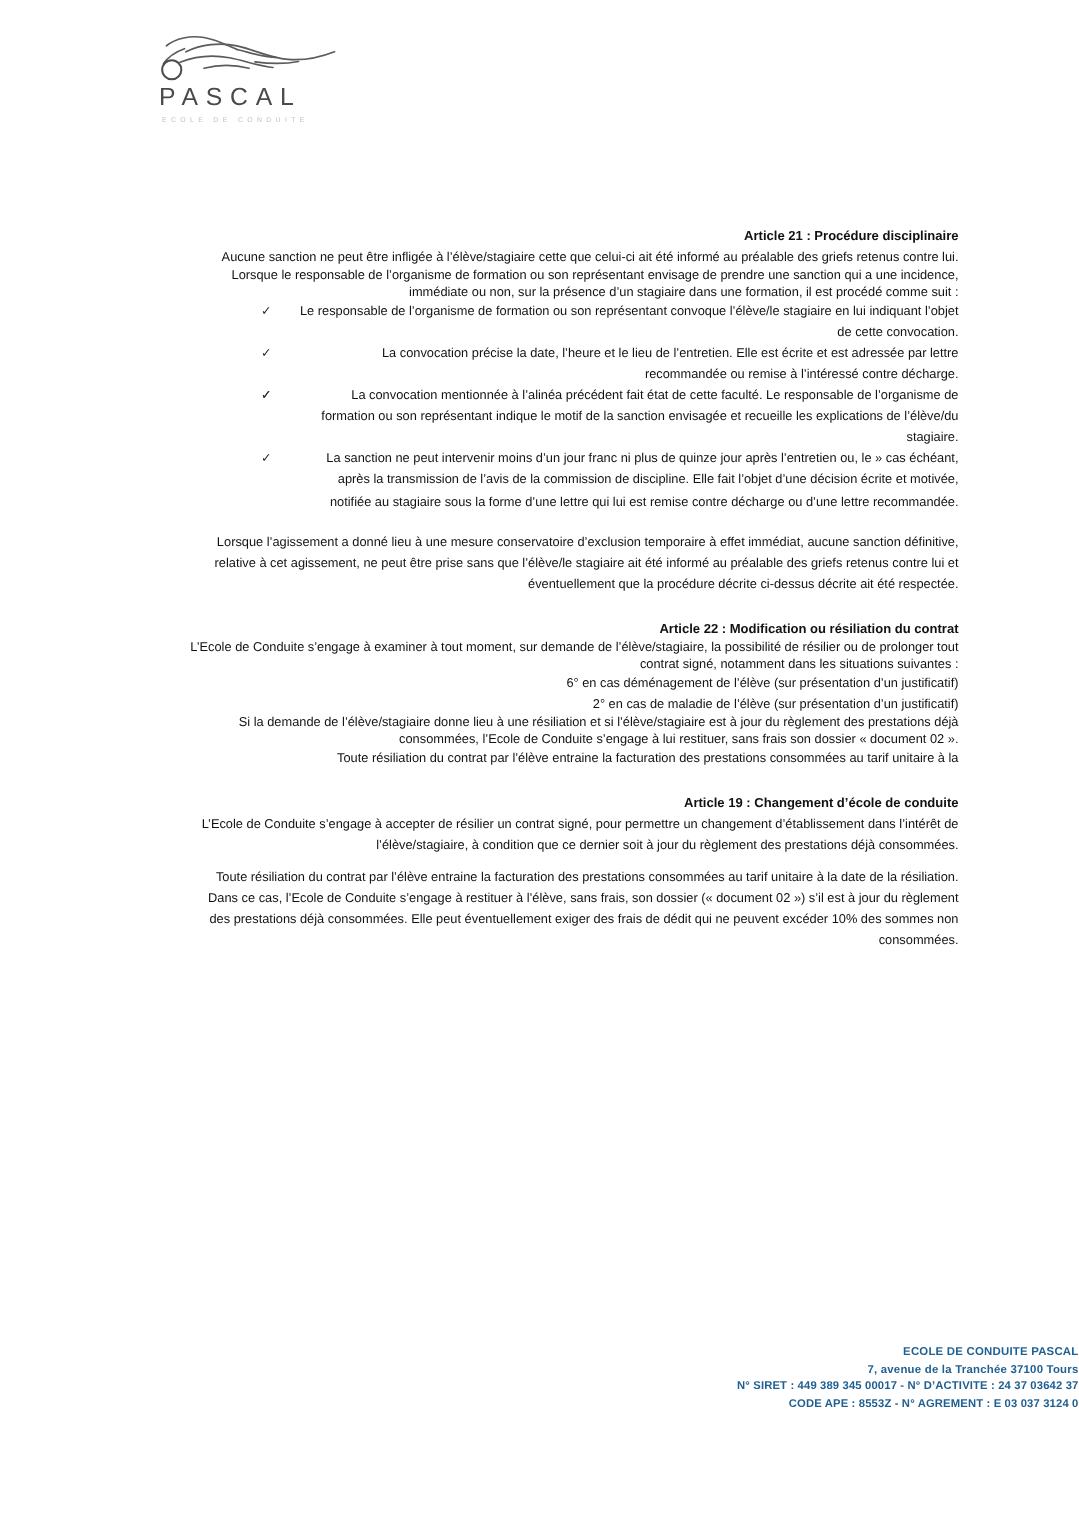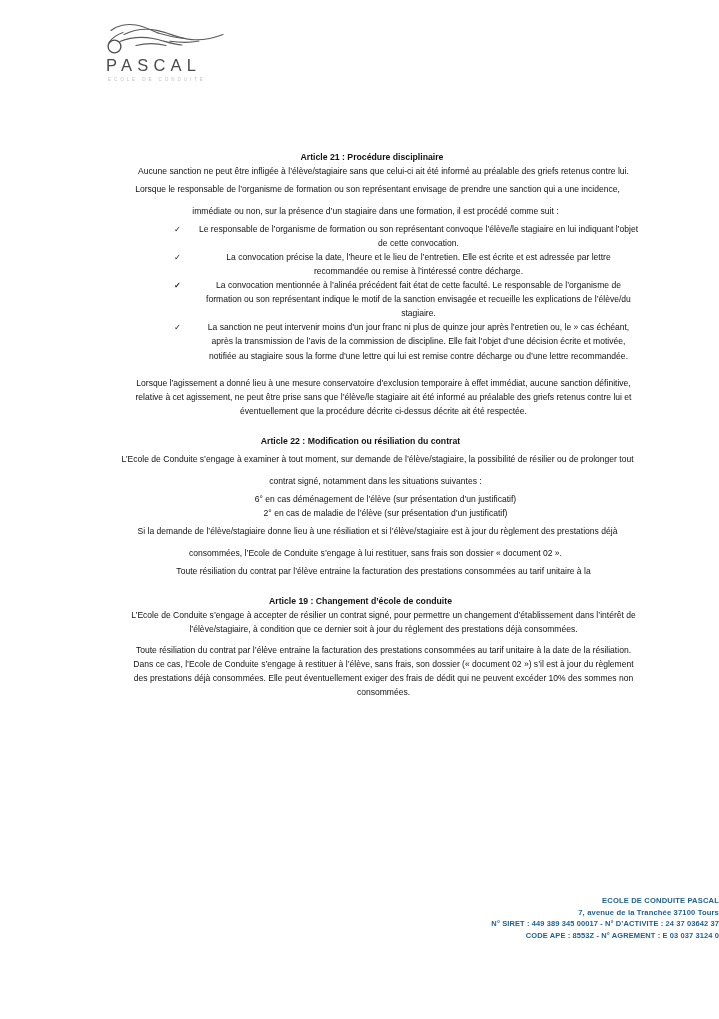--- a/index.html
+++ b/index.html
@@ -61,21 +61,21 @@
 
   
   .doc-body {
     position: absolute;
     left: 82px;
     top: 150px;
     width: 557px;
     font-size: 8.55px;
     line-height: 14.05px;
     color: #121212;
-    text-align: center;
+    text-align: right;
   }
 
   .art-heading {
     font-weight: bold;
     font-size: 8.7px;
     margin: 0 0 0 23px;
     padding: 0;
     line-height: 14.05px;
   }
 
@@ -87,21 +87,21 @@
   }
   .p-hang {
     margin: 0 0 0 46px;
     padding: 0;
     line-height: 14.05px;
   }
   .p-hang-indent {
     margin: 0 0 0 30px;
     padding: 0;
     text-indent: 4px;
-    line-height: 22px;
+    line-height: 11px;
   }
   .p-flat {
     margin: 0;
     padding: 0;
     line-height: 14.05px;
   }
 
   .spacer-sm { height: 7px; }
   .spacer-md { height: 13px; }
   .spacer-lg { height: 16px; }
@@ -174,21 +174,21 @@
       </g>
       <circle cx="14.5" cy="24.5" r="6.4" fill="none" stroke="#4d4d4d" stroke-width="1.35"></circle>
     </svg>
     <div class="logo-wordmark">PASCAL</div>
     <div class="logo-subtitle">ECOLE DE CONDUITE</div>
   </div>
 
   <div class="doc-body">
 
     <h2 class="art-heading">Article 21 : Procédure disciplinaire</h2>
-    <p class="p-indent">Aucune sanction ne peut être infligée à l’élève/stagiaire sans que celui-ci ait été informé au préalable des griefs retenus contre lui.</p>
+    <p class="p-indent">Aucune sanction ne peut être infligée à l’élève/stagiaire cette que celui-ci ait été informé au préalable des griefs retenus contre lui.</p>
     <p class="p-hang-indent">Lorsque le responsable de l’organisme de formation ou son représentant envisage de prendre une sanction qui a une incidence, immédiate ou non, sur la présence d’un stagiaire dans une formation, il est procédé comme suit :</p>
 
     <ul class="check-list">
       <li>
         <span class="tick">✓</span>
         <span>Le responsable de l’organisme de formation ou son représentant convoque l’élève/le stagiaire en lui indiquant l’objet de cette convocation.</span>
       </li>
       <li>
         <span class="tick">✓</span>
         <span>La convocation précise la date, l’heure et le lieu de l’entretien. Elle est écrite et est adressée par lettre recommandée ou remise à l’intéressé contre décharge.</span>

